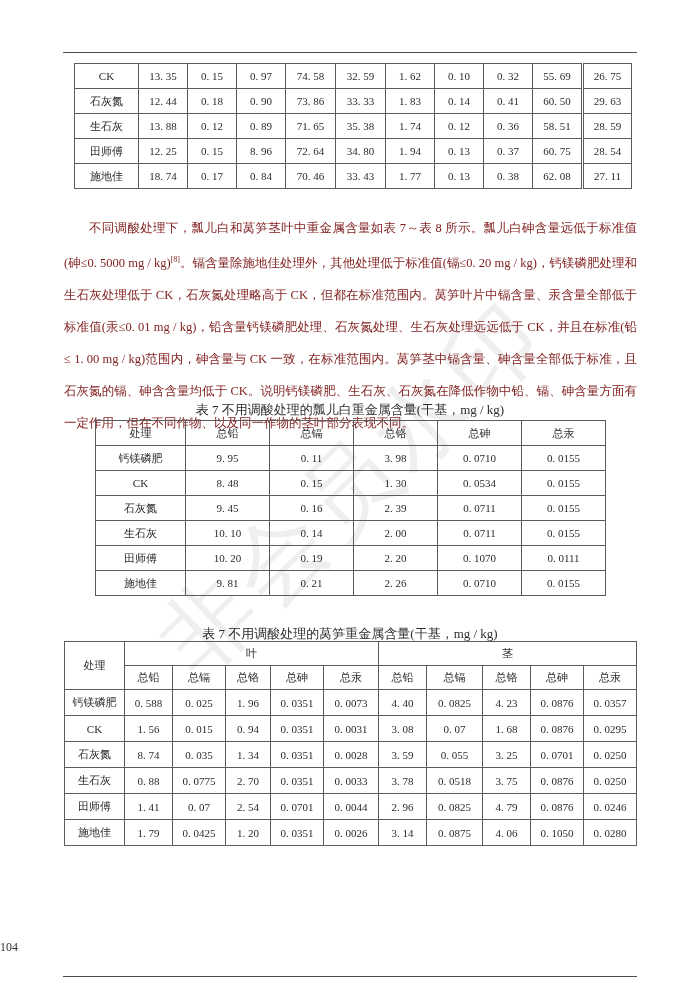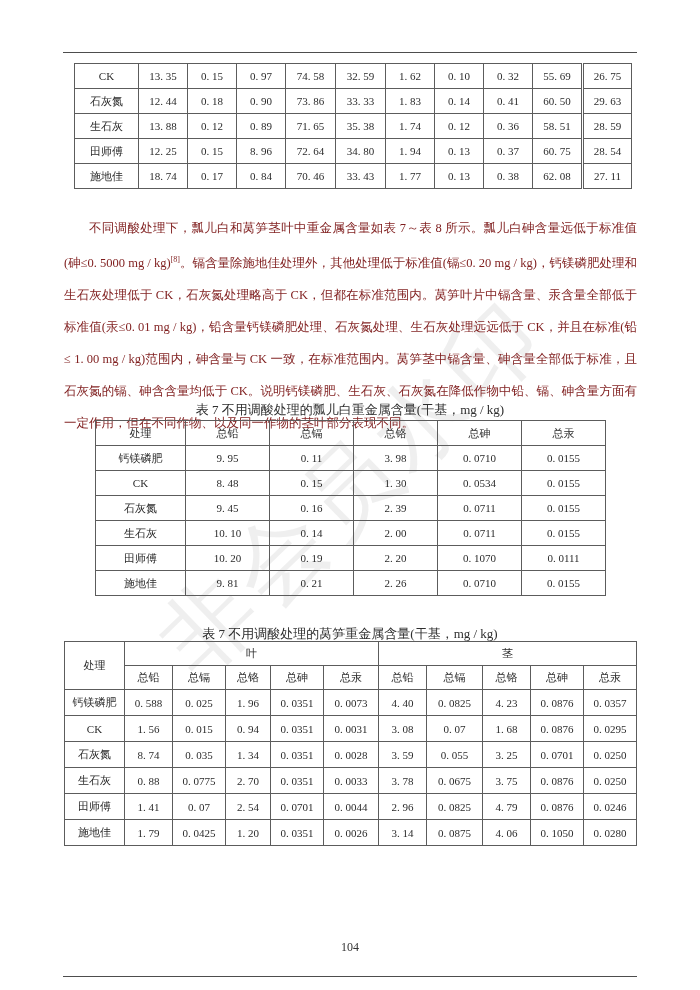--- a/index.html
+++ b/index.html
@@ -40,21 +40,21 @@
   .cap8 { top:625px; }
 
   .table7 { position:absolute; top:420px; left:95px; width:510px; }
   .table7 th { height:25px; }
   .table7 td { height:25px; }
 
   .table8 { position:absolute; top:641px; left:64px; width:572px; }
   .table8 th { height:24px; }
   .table8 td { height:26px; }
 
-  .page-number { position:absolute; top:940px; left:0; width:700px; text-align:center; font-size:12px; color:#333; }
+  .page-number { position:absolute; top:940px; left:0; width:700px; text-align:left; font-size:12px; color:#333; }
 
   .watermark {
     position:absolute; top:487px; left:352px;
     transform:translate(-50%,-50%) rotate(-44deg);
     font-size:92px; letter-spacing:6px; white-space:nowrap;
     color:#8a8a8a; opacity:0.13; pointer-events:none;
     font-family:"Liberation Sans","DejaVu Sans",sans-serif;
   }
 </style>
 </head>
@@ -298,21 +298,21 @@
           <td>0. 0250</td>
         </tr>
         <tr>
           <td>生石灰</td>
           <td>0. 88</td>
           <td>0. 0775</td>
           <td>2. 70</td>
           <td>0. 0351</td>
           <td>0. 0033</td>
           <td>3. 78</td>
-          <td>0. 0675</td>
+          <td>0. 0518</td>
           <td>3. 75</td>
           <td>0. 0876</td>
           <td>0. 0250</td>
         </tr>
         <tr>
           <td>田师傅</td>
           <td>1. 41</td>
           <td>0. 07</td>
           <td>2. 54</td>
           <td>0. 0701</td>

